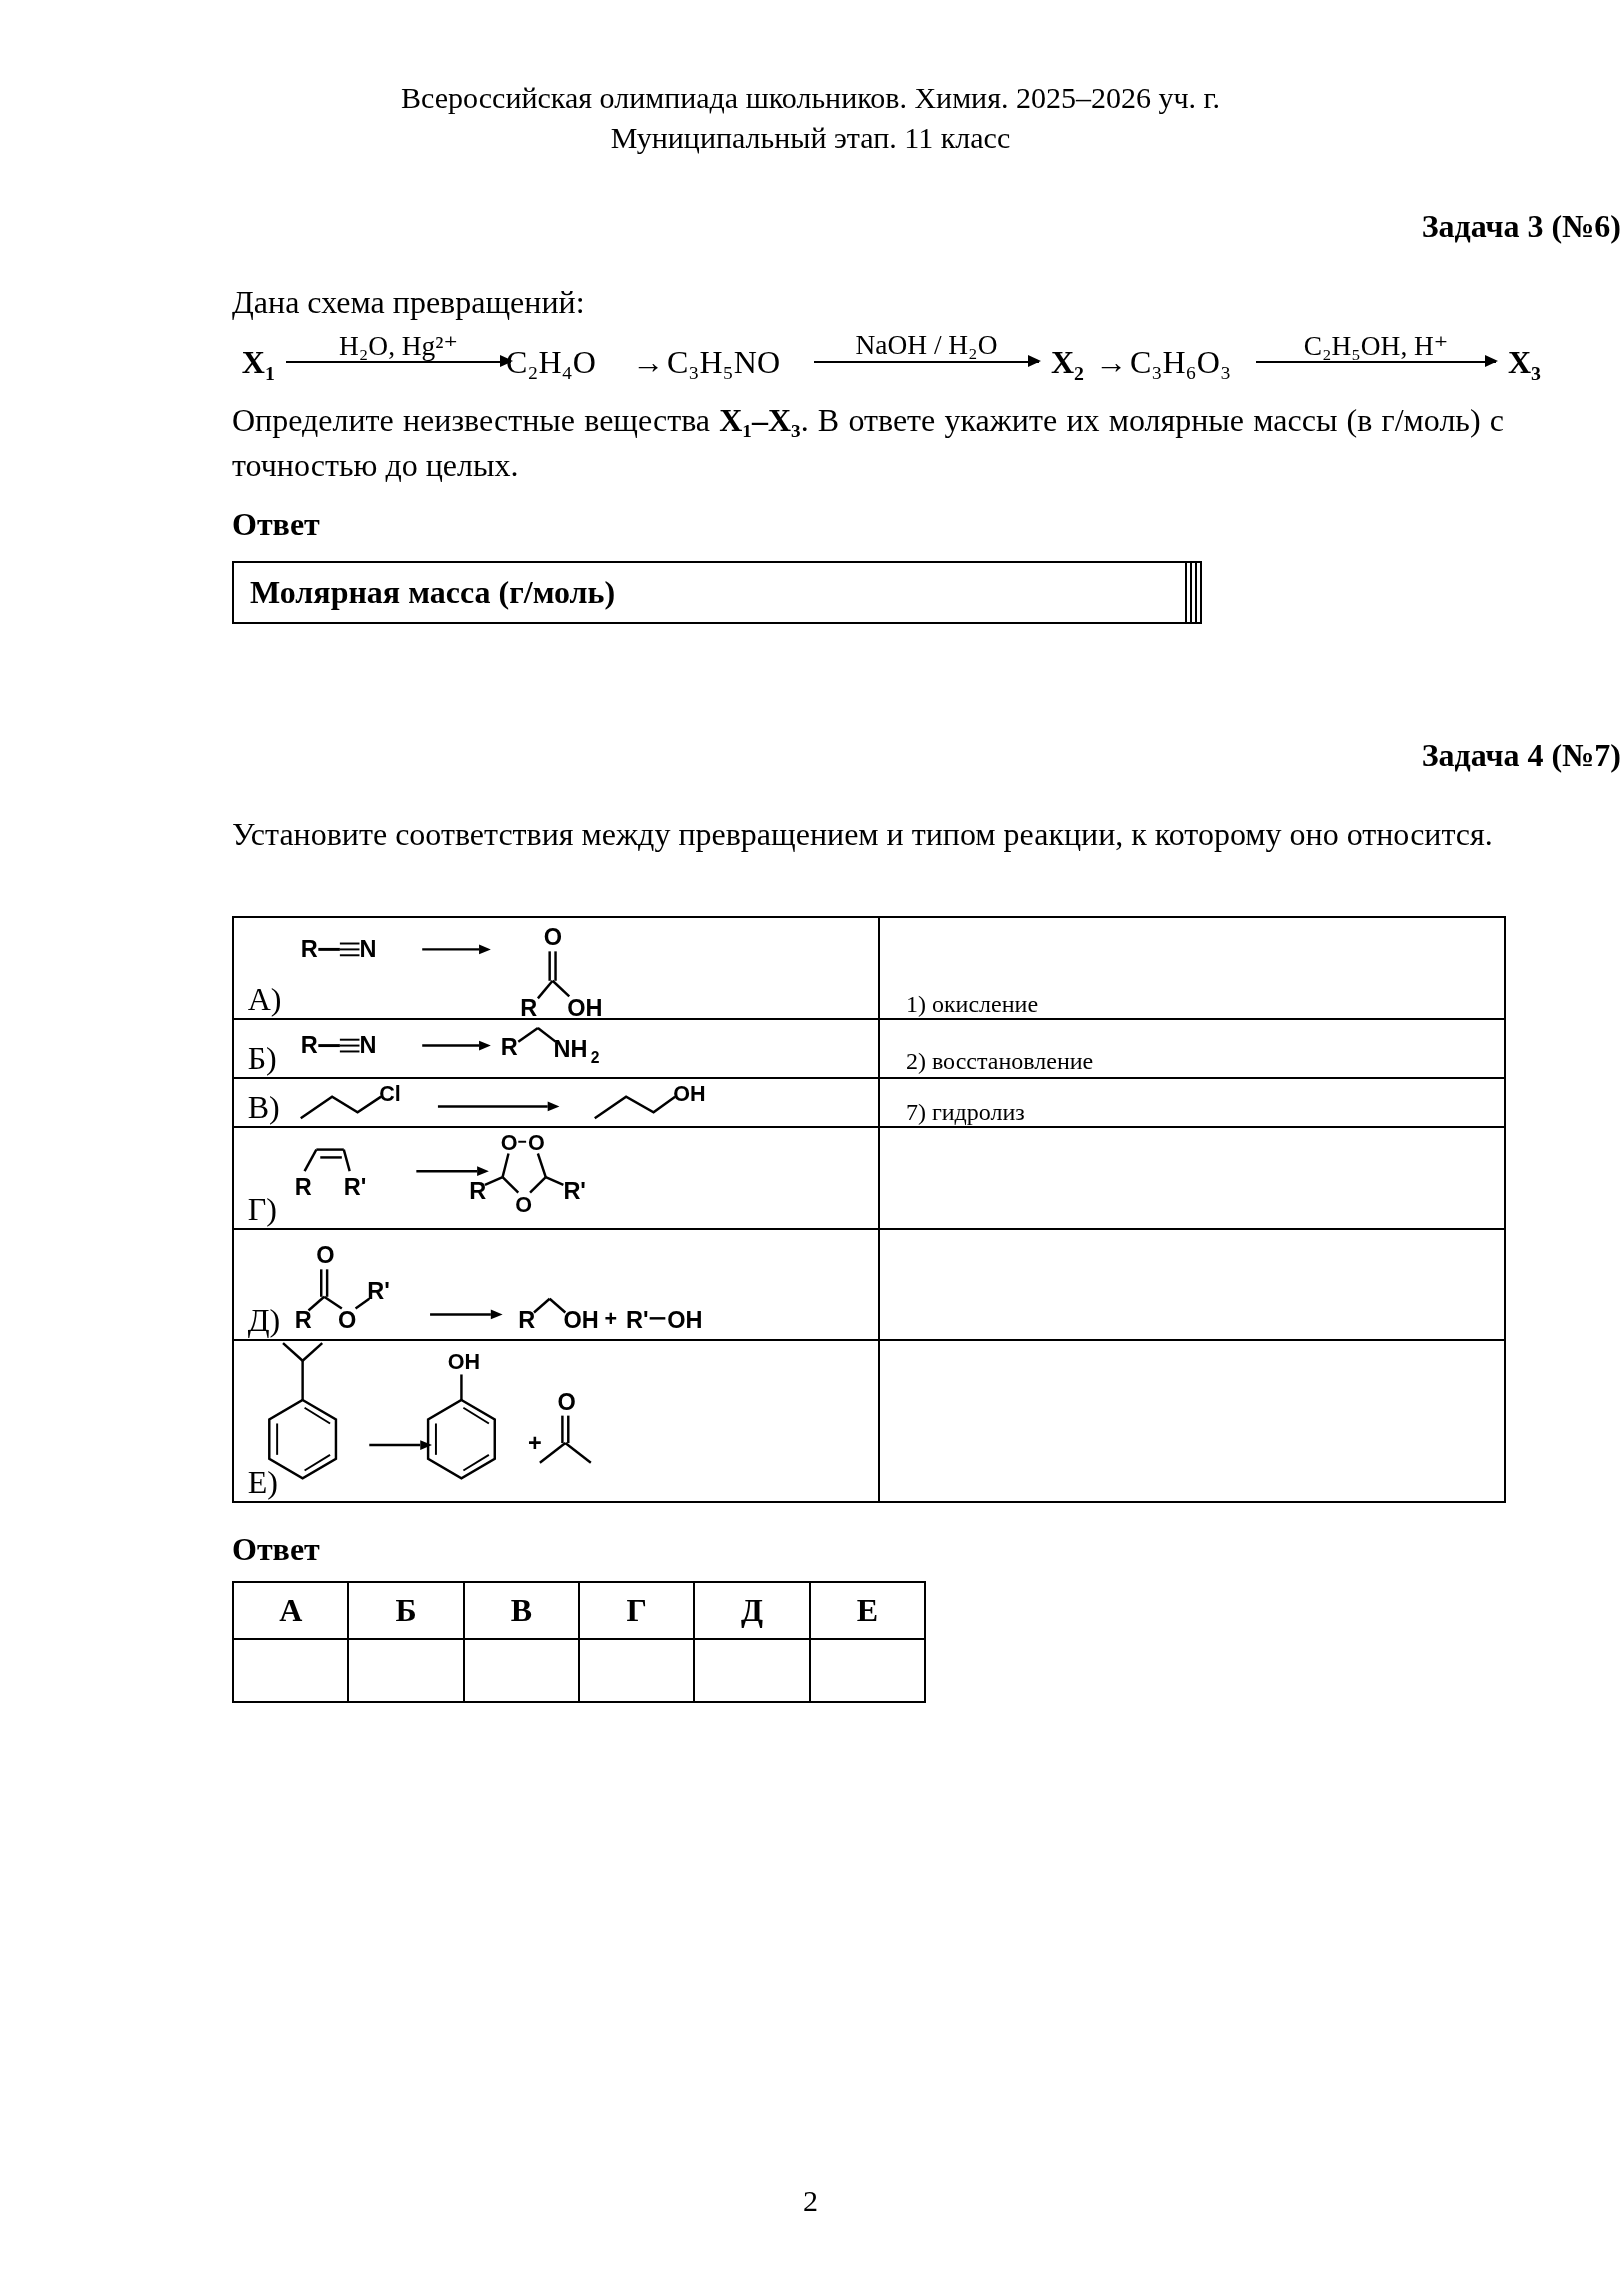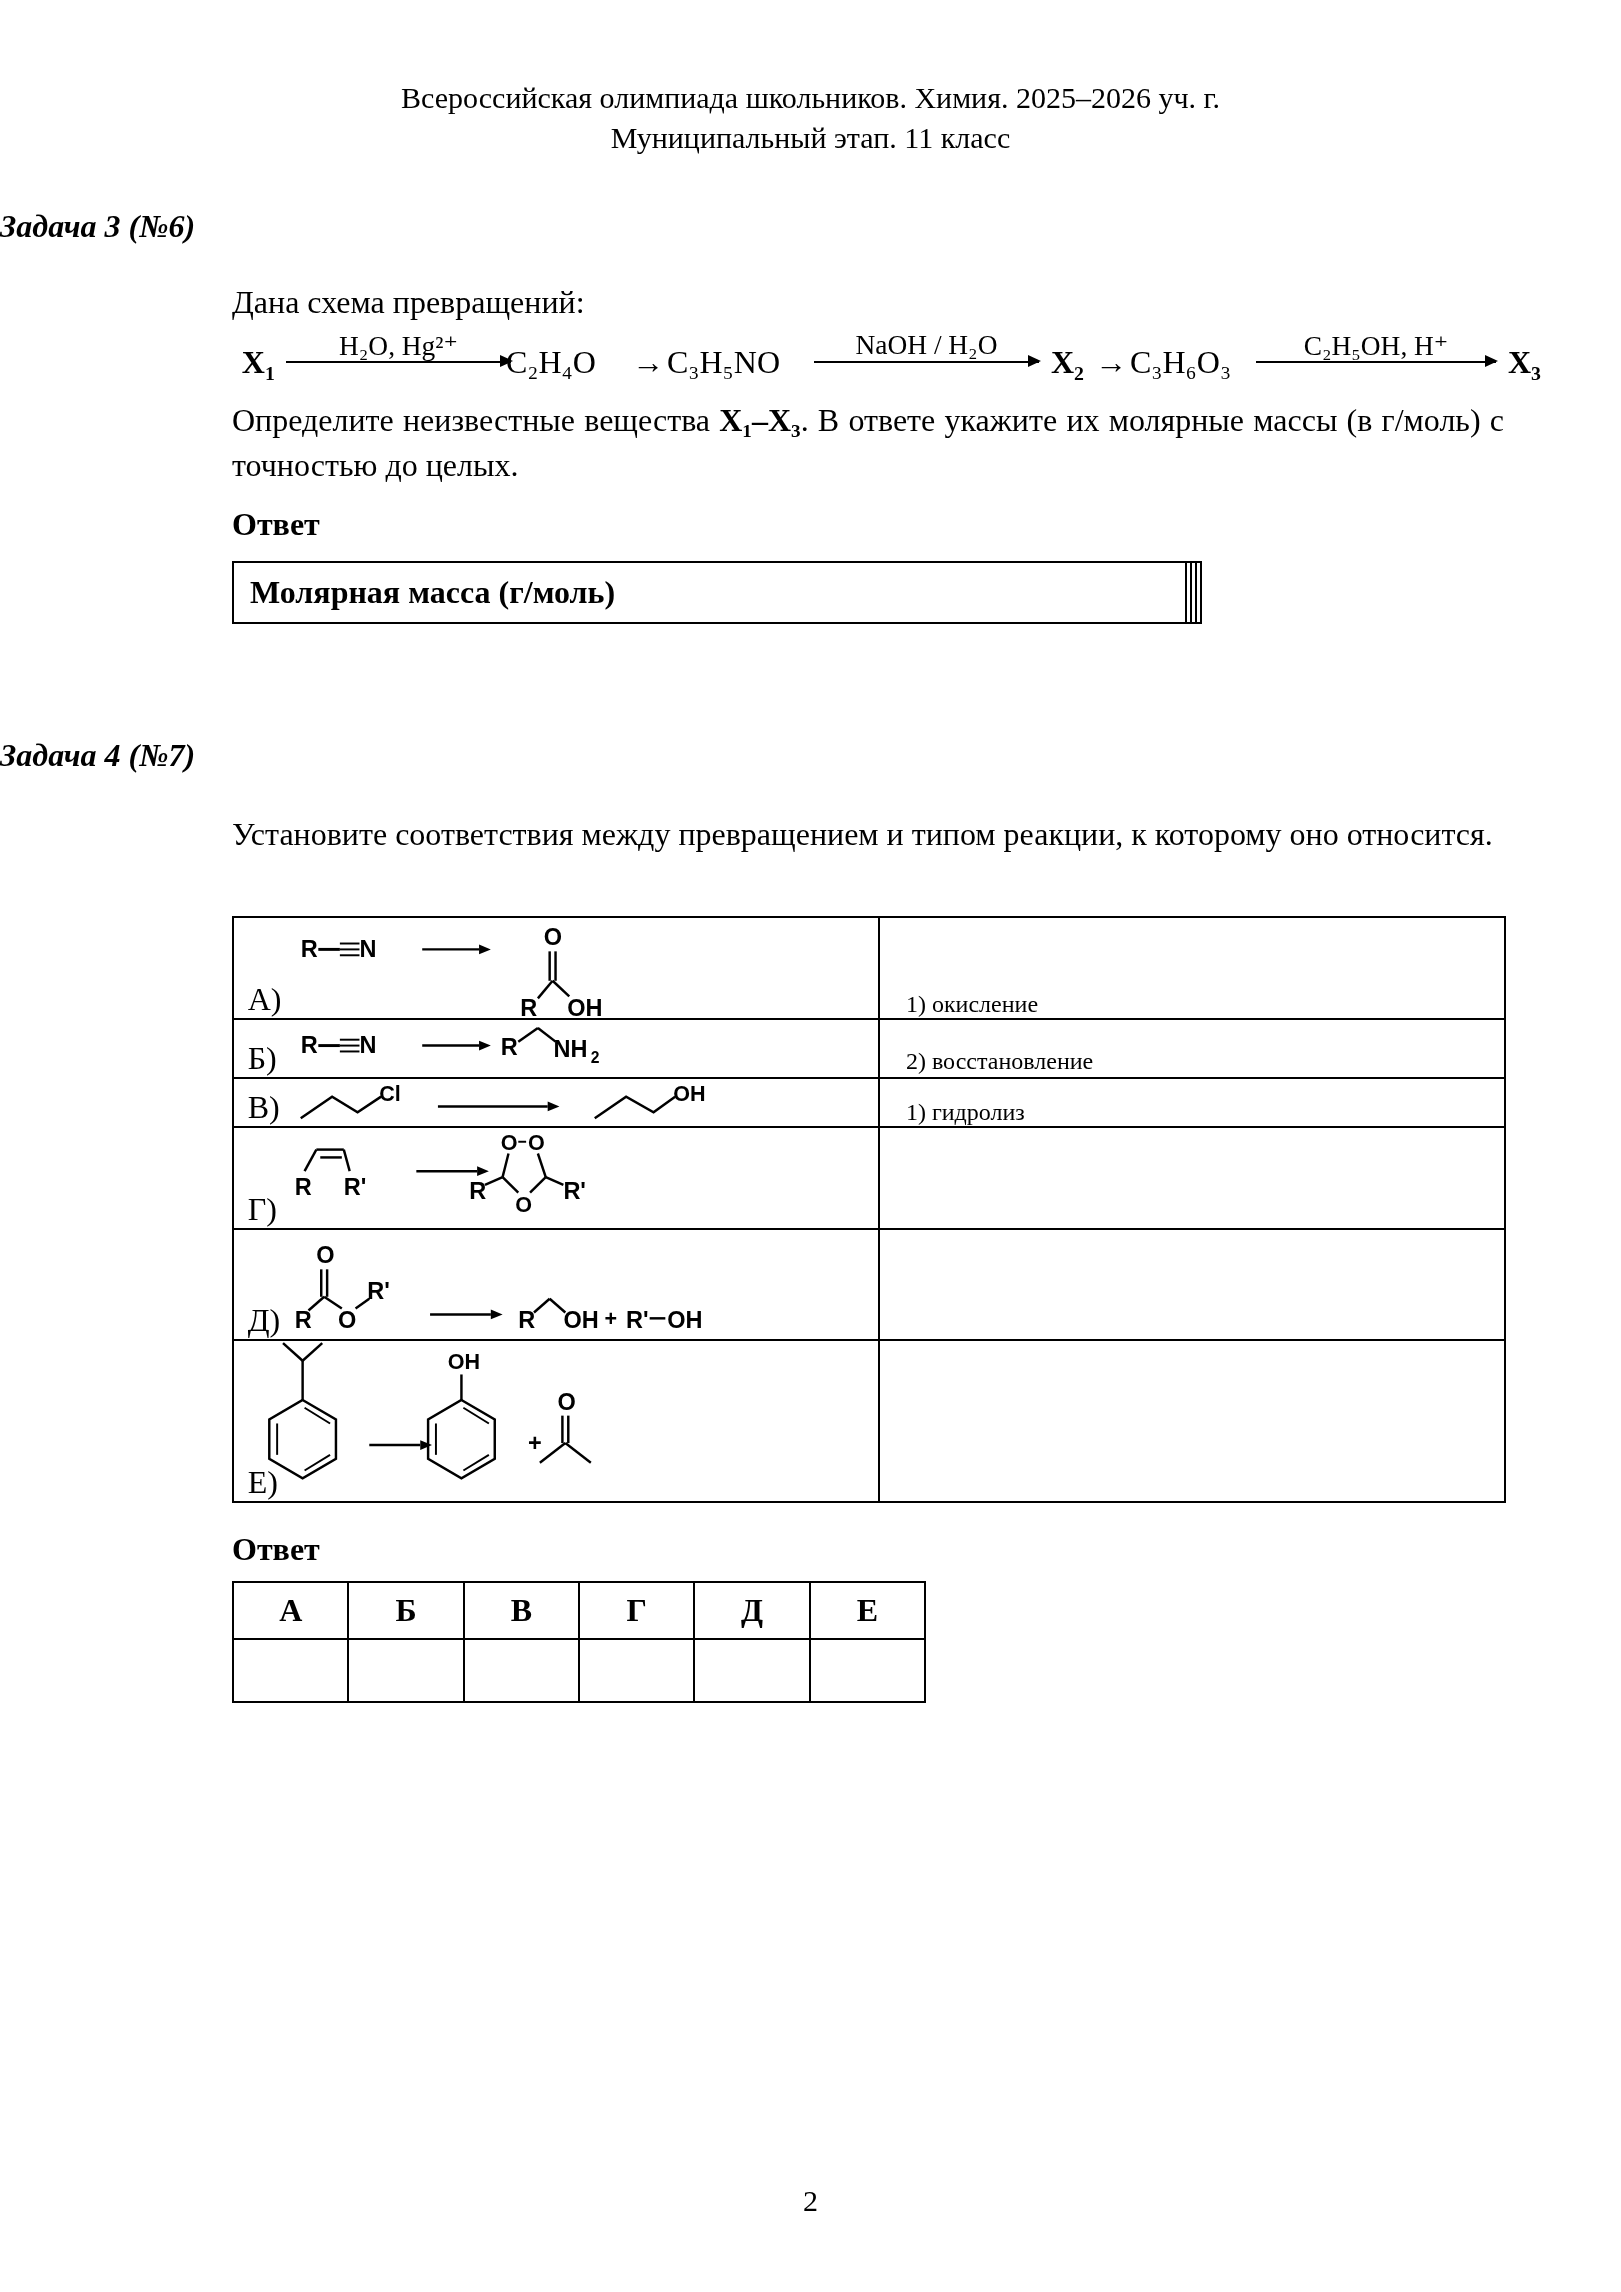--- a/index.html
+++ b/index.html
@@ -1,20 +1,20 @@
 <!DOCTYPE html>
 <html><head>
 <meta charset="utf-8">
 <style>
   html, body { margin: 0; padding: 0; background: #ffffff; }
   body { width: 1621px; height: 2293px; position: relative; overflow: hidden;
          font-family: "Liberation Serif", "DejaVu Serif", serif; color: #000; }
   .abs { position: absolute; }
   .hdr { left: 0; width: 1621px; text-align: center; font-size: 30px; line-height: 39px; }
-  .task-title { left: 0; width: 1621px; text-align: left; font-size: 32px; font-weight: bold; font-style: italic; }
+  .task-title { left: 0; width: 1621px; text-align: right; font-size: 32px; font-weight: bold; }
   .para { left: 232px; width: 1272px; font-size: 32px; line-height: 45px; text-align: justify; }
   .label-bold { font-weight: bold; font-size: 32px; left: 232px; text-align: right; }
   sub, sup { font-size: 62%; line-height: 0; }
   .scheme { left: 232px; top: 330px; width: 1284px; height: 59px; font-size: 32px; }
   .scheme .item { position: absolute; top: 13.7px; white-space: nowrap; }
   .arrow-lab { position: absolute; text-align: center; font-size: 27.4px; top: 0px; white-space: nowrap; }
   .arrow-line { position: absolute; height: 2px; background: #000; top: 31px; }
   .arrow-line::after { content: ""; position: absolute; right: -2px; top: -5.9px;
                        border-left: 13.7px solid #000; border-top: 6.9px solid transparent; border-bottom: 6.9px solid transparent; }
   table.grid { border-collapse: collapse; position: absolute; }
@@ -130,21 +130,21 @@
         <polyline points="68,40 100,18 126,34 150,18" fill="none" stroke="#000" stroke-width="2.5"></polyline>
         <text x="148" y="22" font-size="22">Cl</text>
         <line x1="208" y1="28" x2="320" y2="28" stroke="#000" stroke-width="2.5"></line>
         <polygon points="320,23 332,28 320,33" fill="#000"></polygon>
         <polyline points="368,40 400,18 428,34 450,18" fill="none" stroke="#000" stroke-width="2.5"></polyline>
         <text x="448" y="22" font-size="22">OH</text>
       </svg>
       <span class="letter">В)</span>
     </td>
     <td>
-      <span class="opt" style="bottom:0px;">1) гидролиз</span>
+      <span class="opt" style="bottom:0px;">7) гидролиз</span>
     </td>
   </tr>
 
   <tr style="height:102px;">
     <td>
       <svg width="647" height="102" font-family="Liberation Sans, DejaVu Sans, sans-serif" font-weight="bold" viewBox="0 0 660 104">
         <line x1="72" y1="44" x2="84" y2="22" stroke="#000" stroke-width="2.5"></line>
         <line x1="84" y1="22" x2="112" y2="22" stroke="#000" stroke-width="2.5"></line>
         <line x1="88" y1="30" x2="110" y2="30" stroke="#000" stroke-width="2.5"></line>
         <line x1="112" y1="22" x2="118" y2="44" stroke="#000" stroke-width="2.5"></line>

